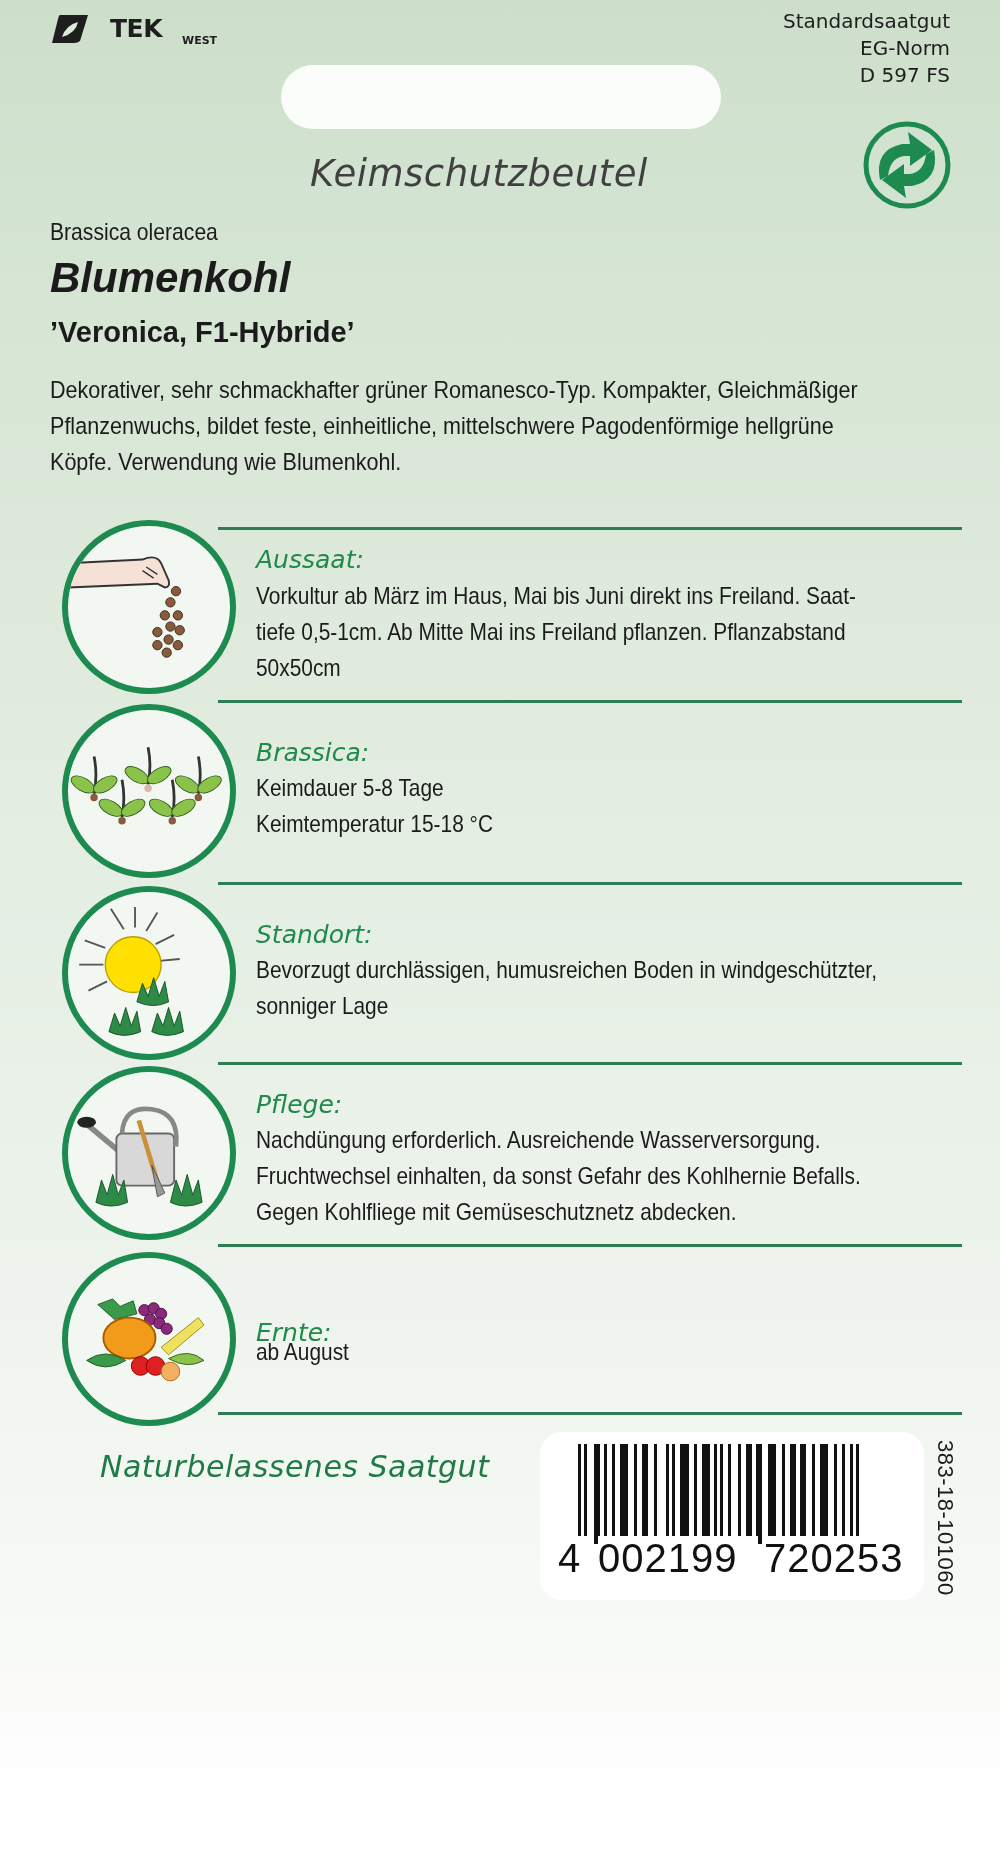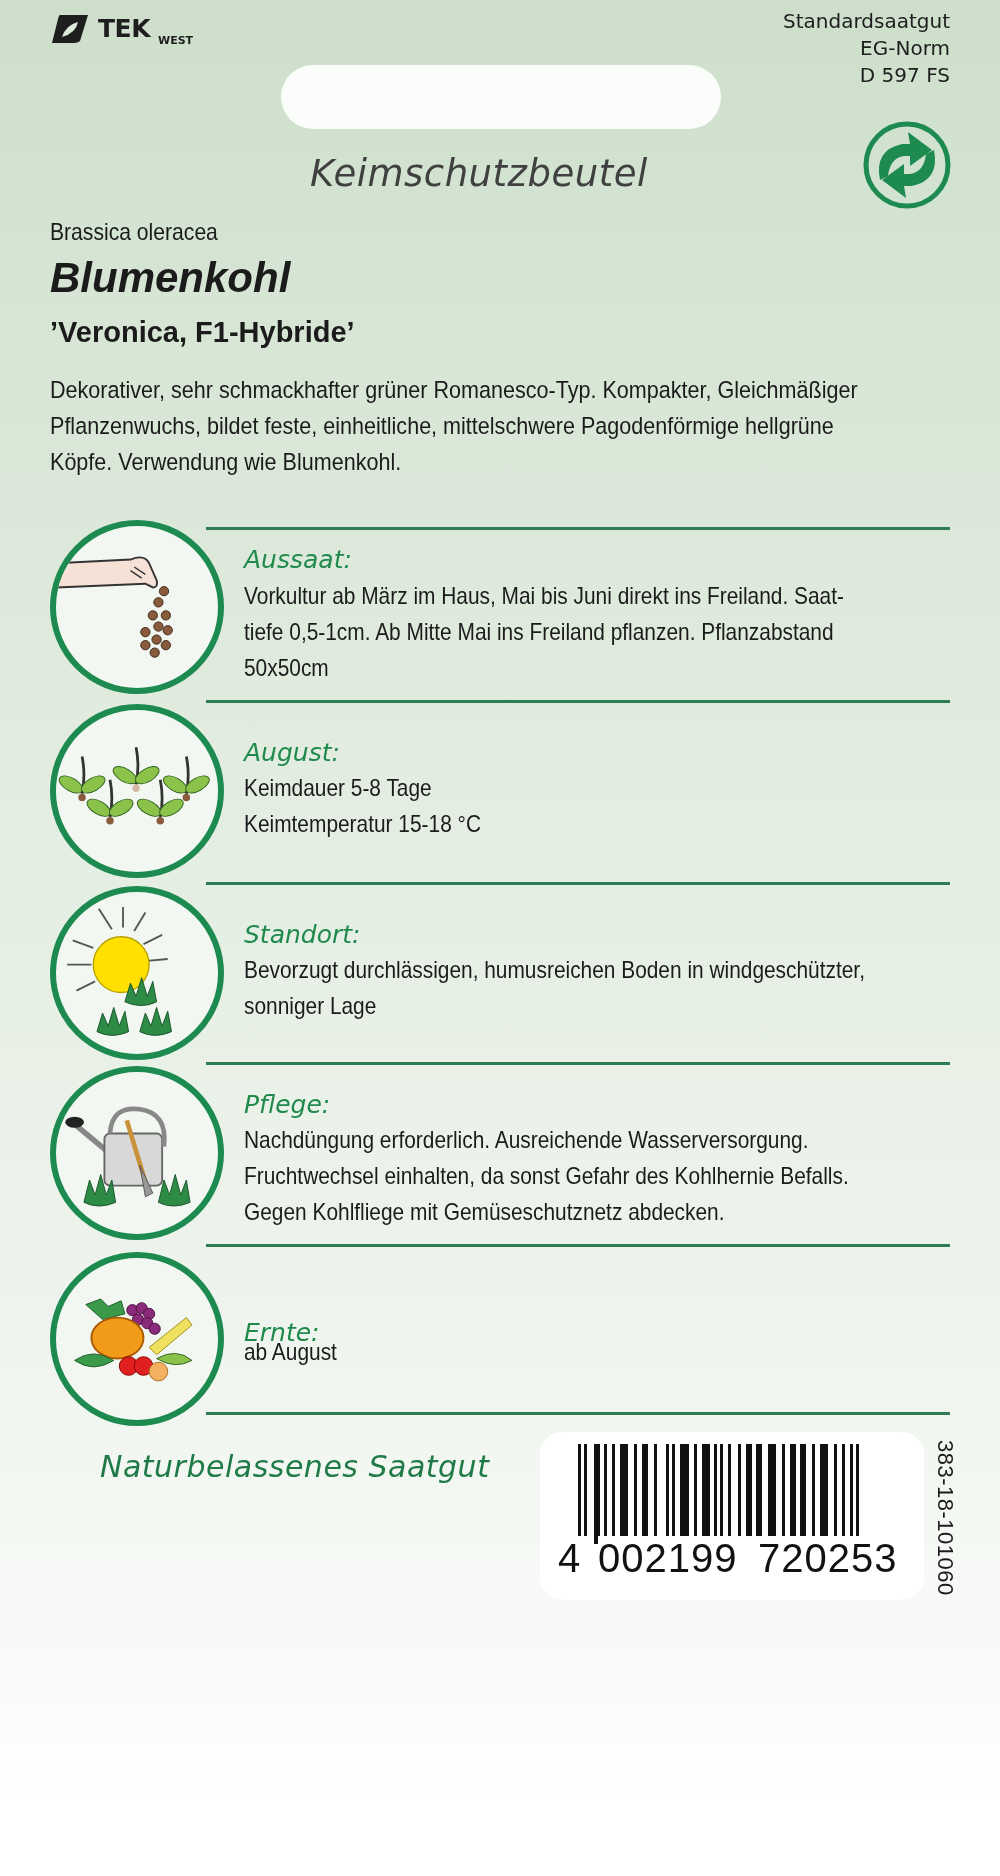--- a/index.html
+++ b/index.html
@@ -7,40 +7,40 @@
   body {
     position: relative;
     overflow: hidden;
     font-family: "Liberation Sans", sans-serif;
     color: #1b1b1b;
     background: linear-gradient(to bottom, #cddfcb 0px, #d6e5d4 300px, #e3ede1 800px, #eef4ed 1300px, #f8faf7 1650px, #ffffff 1800px, #ffffff 1876px);
   }
   .abs { position: absolute; }
 
   
-  .brand { left: 50px; top: 10px; display: flex; align-items: center; gap: 8px; }
+  .brand { left: 50px; top: 10px; display: flex; align-items: center; gap: 20px; }
   .brand-name { font-family: "DejaVu Sans", sans-serif; font-weight: bold; font-size: 25px; color: #1e1e1e; letter-spacing: -0.5px; }
   .brand-sub { font-family: "DejaVu Sans", sans-serif; font-weight: bold; font-size: 11px; color: #1e1e1e; margin-top: 24px; }
 
   .label-slot { left: 281px; top: 65px; width: 440px; height: 64px; background: #fbfdfb; border-radius: 32px; }
 
   .norm { right: 50px; top: 8px; text-align: right; font-family: "DejaVu Sans", sans-serif; font-size: 20px; line-height: 27px; color: #1e1e1e; }
 
   .green-dot { left: 862px; top: 120px; width: 90px; height: 90px; }
 
   .keim { left: 310px; top: 152px; font-family: "DejaVu Sans", sans-serif; font-style: italic; font-size: 37px; color: #404040; letter-spacing: 0.5px; }
 
   .latin { left: 50px; top: 218px; font-family: "Liberation Sans", sans-serif; font-size: 24px; color: #1b1b1b; transform: scaleX(0.88); transform-origin: left; }
   .product { left: 50px; top: 254px; font-family: "Liberation Sans", sans-serif; font-style: italic; font-weight: bold; font-size: 42px; color: #1b1b1b; }
   .variety { left: 50px; top: 316px; font-family: "Liberation Sans", sans-serif; font-weight: bold; font-size: 29px; color: #1b1b1b; text-align: right; }
 
   .desc { left: 50px; top: 372px; width: 950px; font-family: "Liberation Sans", sans-serif; font-size: 24.5px; line-height: 36px; color: #1b1b1b; transform: scaleX(0.88); transform-origin: left; width: 1070px; }
 
   
-  .section { position: absolute; left: 0; width: 892px; height: 182px; }
+  .section { position: absolute; left: 12px; width: 892px; height: 182px; }
   .sec-line { position: absolute; left: 206px; width: 744px; height: 3px; background: #2e7d55; }
   .sec-icon { position: absolute; left: 50px; width: 174px; height: 174px; border-radius: 50%; border: 6px solid #1d8a50; background: #f3f7f2; overflow: hidden; }
   .sec-icon svg { width: 100%; height: 100%; }
   .sec-title { position: absolute; left: 244px; font-family: "DejaVu Sans", sans-serif; font-style: italic; font-size: 25px; color: #1f8a4c; }
   .sec-body { position: absolute; left: 244px; font-family: "Liberation Sans", sans-serif; font-size: 24px; line-height: 36px; color: #1b1b1b; transform: scaleX(0.87); transform-origin: left; width: 820px; }
 
   .natur { left: 100px; top: 1438px; font-family: "DejaVu Sans", sans-serif; font-style: italic; font-size: 30px; color: #1f7a47; letter-spacing: 0.5px; margin-top: 11px; }
 
   .barcode-box { left: 540px; top: 1432px; width: 384px; height: 168px; background: #ffffff; border-radius: 22px; }
   .barcode-svg { position: absolute; left: 14px; top: 12px; }
@@ -146,21 +146,21 @@
         </g>
         <g transform="translate(112,75)">
           <path d="M0 0 Q4 20 0 40" stroke="#333" stroke-width="3" fill="none"></path>
           <ellipse cx="-12" cy="30" rx="14" ry="7" fill="#8bc34a" stroke="#2e5e1e" transform="rotate(30 -12 30)"></ellipse>
           <ellipse cx="12" cy="30" rx="14" ry="7" fill="#8bc34a" stroke="#2e5e1e" transform="rotate(-30 12 30)"></ellipse>
           <circle cx="0" cy="44" r="4" fill="#8a5a3c"></circle>
         </g>
       </g>
     </svg>
   </div>
-  <div class="sec-title" style="top:38px;">August:</div>
+  <div class="sec-title" style="top:38px;">Brassica:</div>
   <div class="sec-body" style="top:70px;">
     <div>Keimdauer 5-8 Tage</div>
     <div>Keimtemperatur 15-18 °C</div>
   </div>
 </div>
 
 <div class="section" style="top:882px;">
   <div class="sec-line" style="top:0px;"></div>
   <div class="sec-icon" style="top:4px;">
     <svg viewBox="0 0 174 174">
@@ -275,17 +275,17 @@
         <rect x="266" y="0" width="8" height="100"></rect>
       <rect x="280" y="0" width="3" height="100"></rect>
         <rect x="288" y="0" width="3" height="100"></rect>
       <rect x="296" y="0" width="3" height="110"></rect>
         <rect x="302" y="0" width="3" height="110"></rect>
     </g>
   </svg>
   <div class="ean">
     <span style="width:36px;">4</span>
     <span style="margin-left:4px;width:160px;">002199</span>
-    <span style="">720253</span>
+    <span style="margin-left:6px;">720253</span>
   </div>
 </div>
 
 <div class="abs side-code">383-18-101060</div>
 
 </body></html>

